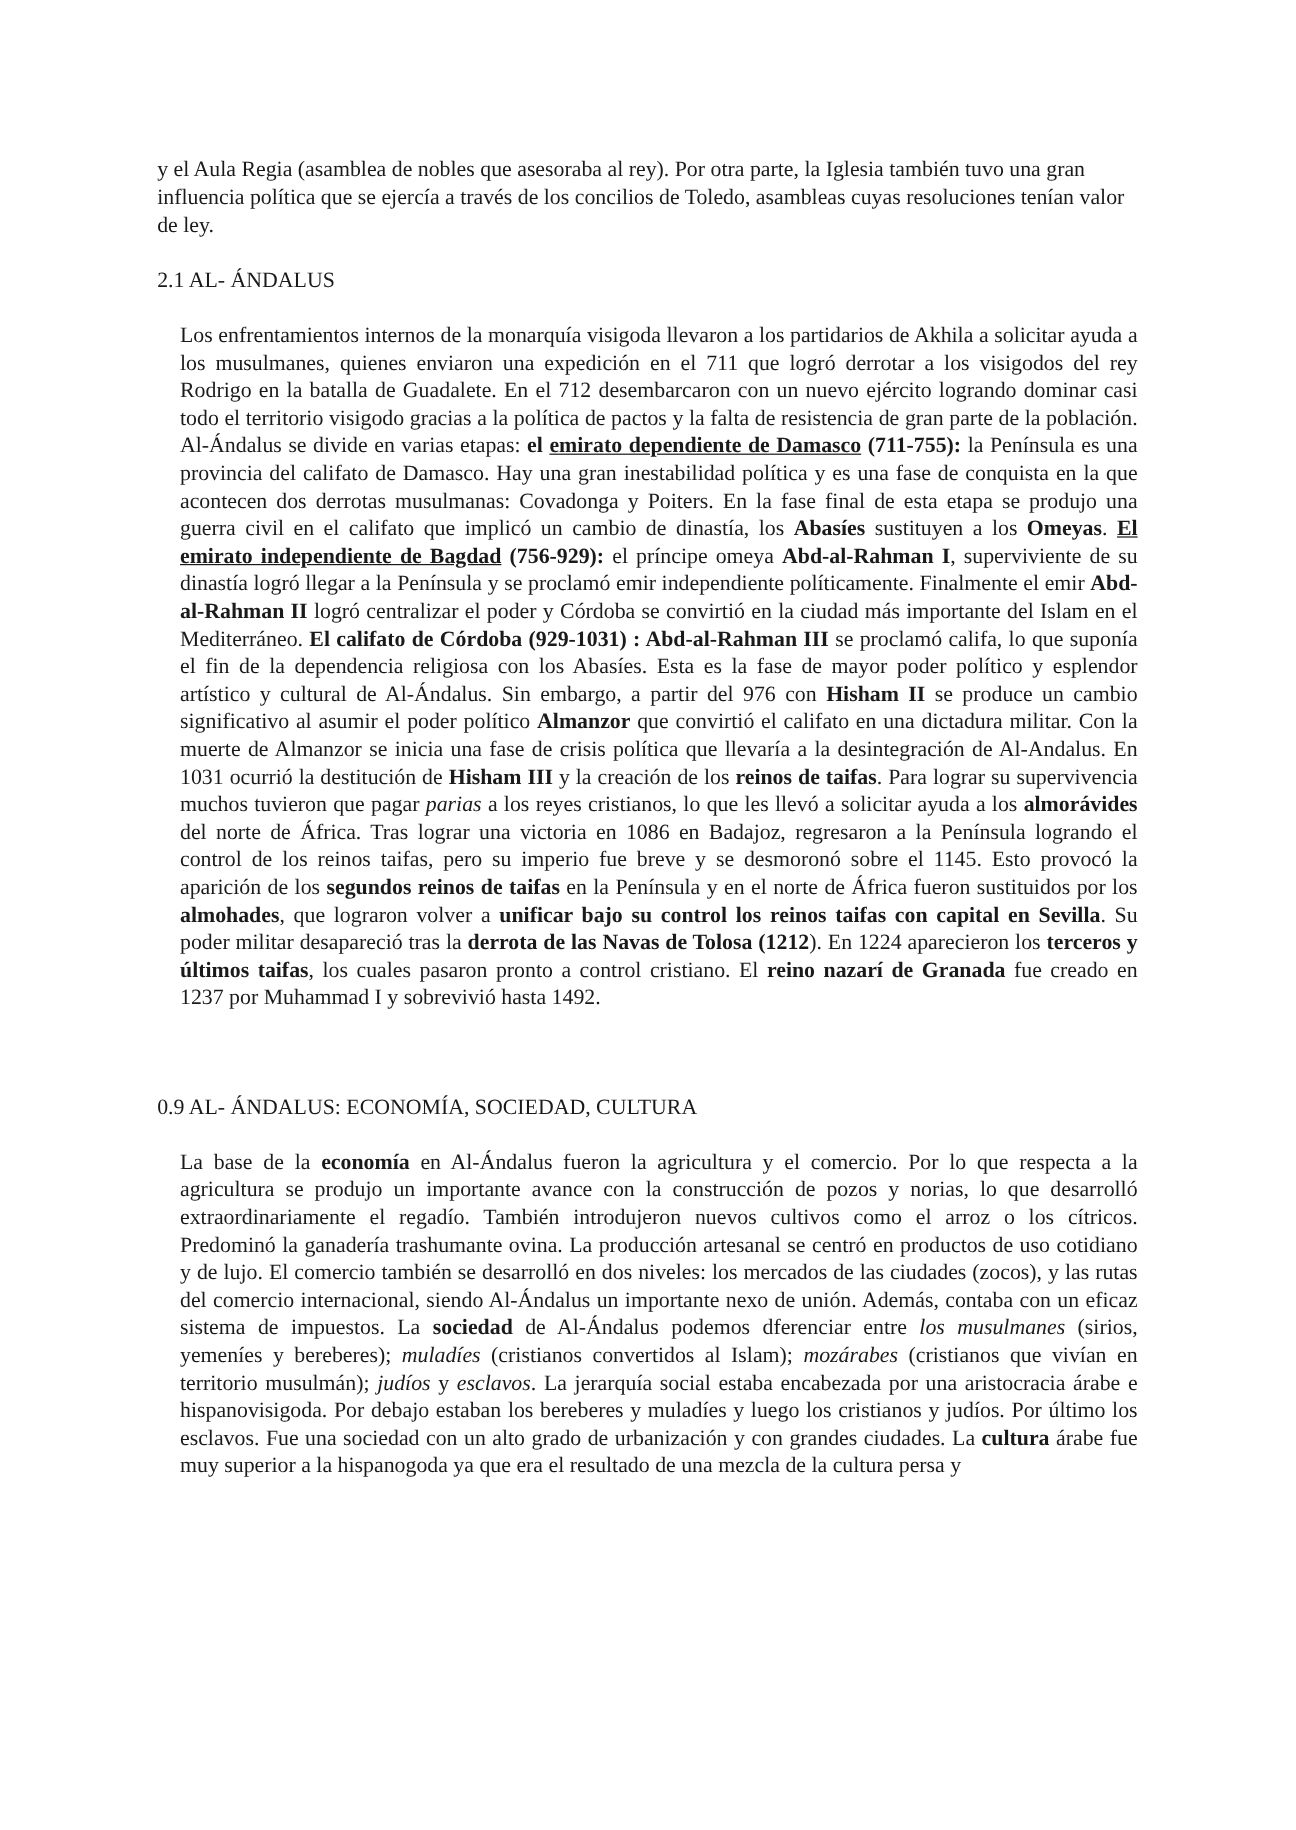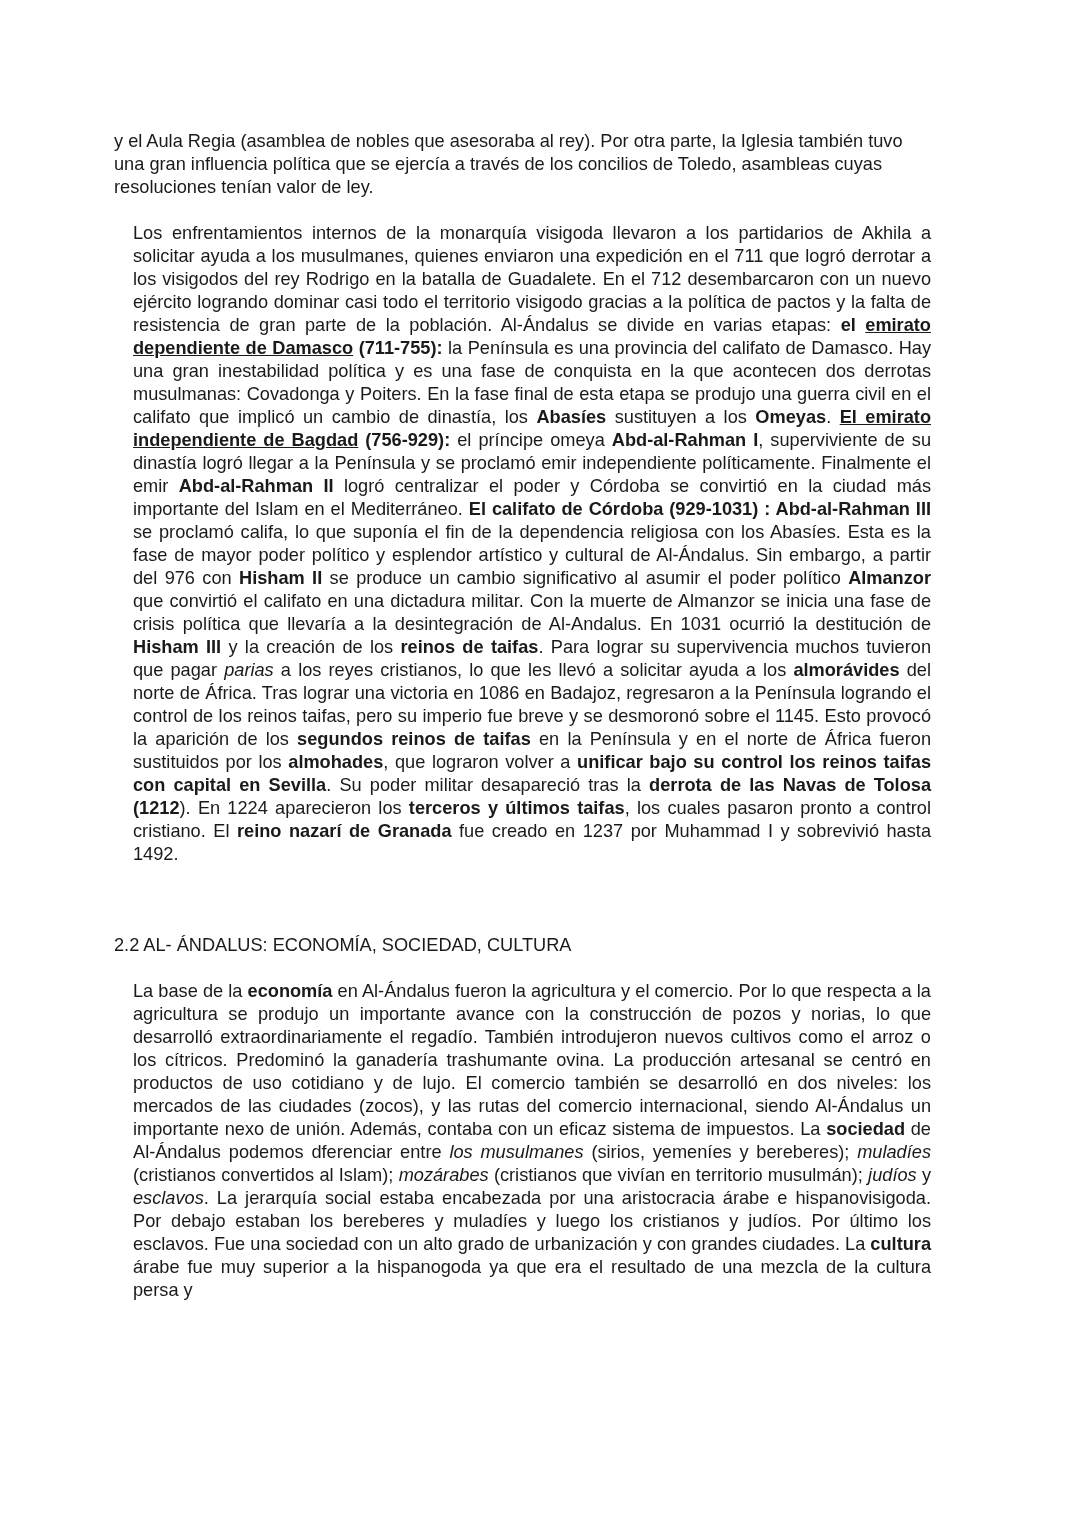--- a/index.html
+++ b/index.html
@@ -10,23 +10,24 @@
   body {
     width: 1080px;
     height: 1525px;
     position: relative;
     overflow: hidden;
     font-family: "Liberation Sans", sans-serif;
     color: #1a1a1a;
   }
   .page {
     position: absolute;
-    left: 114px;
+    left: 131px;
     top: 130px;
     width: 817px;
+    font-family: Liberation Serif, serif;
   }
   .para {
     font-size: 18.2px;
     line-height: 23px;
     margin: 0;
   }
   .para.justify {
     text-align: justify;
     margin-left: 19px;
   }
@@ -43,17 +44,18 @@
   #h21 { margin-bottom: 23px; }
   #p21 { margin-bottom: 0; }
   #h22 { margin-top: 68px; margin-bottom: 23px; }
 </style>
 </head>
 <body>
 
 <div class="page">
   <p class="para" id="intro"><span>y el Aula Regia (asamblea de nobles que asesoraba al rey). Por otra parte, la Iglesia también tuvo una gran influencia política que se ejercía a través de los concilios de Toledo, asambleas cuyas resoluciones tenían valor de ley.</span></p>
 
+  <h2 class="heading" id="h21">2.1 AL- ÁNDALUS</h2>
   <p class="para justify" id="p21"><span>Los enfrentamientos internos de la monarquía visigoda llevaron a los partidarios de Akhila a solicitar ayuda a los musulmanes, quienes enviaron una expedición en el 711 que logró derrotar a los visigodos del rey Rodrigo en la batalla de Guadalete. En el 712 desembarcaron con un nuevo ejército logrando dominar casi todo el territorio visigodo gracias a la política de pactos y la falta de resistencia de gran parte de la población. Al-Ándalus se divide en varias etapas: </span><span class="b">el </span><span class="b u">emirato dependiente de Damasco</span><span class="b"> (711-755):</span><span> la Península es una provincia del califato de Damasco. Hay una gran inestabilidad política y es una fase de conquista en la que acontecen dos derrotas musulmanas: Covadonga y Poiters. En la fase final de esta etapa se produjo una guerra civil en el califato que implicó un cambio de dinastía, los </span><span class="b">Abasíes</span><span> sustituyen a los </span><span class="b">Omeyas</span><span>. </span><span class="b u">El emirato independiente de Bagdad</span><span class="b"> (756-929):</span><span> el príncipe omeya </span><span class="b">Abd-al-Rahman I</span><span>, superviviente de su dinastía logró llegar a la Península y se proclamó emir independiente políticamente. Finalmente el  emir </span><span class="b">Abd-al-Rahman II</span><span> logró centralizar el poder y Córdoba se convirtió en la ciudad más importante del Islam en el Mediterráneo. </span><span class="b">El califato de Córdoba (929-1031) : Abd-al-Rahman III</span><span> se proclamó califa, lo que suponía el fin de la dependencia religiosa con los Abasíes. Esta es la fase de mayor poder político y esplendor artístico y cultural de Al-Ándalus. Sin embargo, a partir del 976 con </span><span class="b">Hisham II</span><span> se produce un cambio significativo al asumir el poder político </span><span class="b">Almanzor</span><span> que convirtió el califato en una dictadura militar. Con la muerte de Almanzor se inicia una fase de crisis política que llevaría a la desintegración de Al-Andalus. En 1031 ocurrió la destitución de </span><span class="b">Hisham III</span><span> y la creación de los </span><span class="b">reinos de taifas</span><span>. Para lograr su supervivencia muchos tuvieron que pagar </span><span class="i">parias</span><span> a los reyes cristianos, lo que les llevó a solicitar ayuda a los </span><span class="b">almorávides</span><span> del norte de África. Tras lograr una victoria en 1086 en Badajoz, regresaron a la Península logrando el control de los reinos taifas, pero su imperio fue breve y se desmoronó sobre el 1145. Esto provocó la aparición de los </span><span class="b">segundos reinos de taifas</span><span> en la Península y en el norte de África fueron sustituidos por los </span><span class="b">almohades</span><span>, que lograron volver a </span><span class="b">unificar bajo su control los reinos taifas con capital en Sevilla</span><span>. Su poder militar desapareció tras la </span><span class="b">derrota de las Navas de Tolosa (1212</span><span>). En 1224 aparecieron los </span><span class="b">terceros y últimos taifas</span><span>, los cuales pasaron pronto a control cristiano. El </span><span class="b">reino nazarí de Granada</span><span> fue creado en 1237 por Muhammad I y sobrevivió hasta 1492.</span></p>
 
-  <h2 class="heading" id="h22">2.2 AL- ÁNDALUS: ECONOMÍA, SOCIEDAD, CULTURA</h2>
+  <h2 class="heading" id="h22">0.9 AL- ÁNDALUS: ECONOMÍA, SOCIEDAD, CULTURA</h2>
   <p class="para justify" id="p22"><span>La base de la </span><span class="b">economía</span><span> en Al-Ándalus fueron la agricultura y el comercio. Por lo que respecta a la agricultura se produjo un importante avance con la construcción de pozos y norias, lo que desarrolló extraordinariamente el regadío. También introdujeron nuevos cultivos como el arroz o los cítricos. Predominó la ganadería trashumante ovina. La producción artesanal se centró en productos de uso cotidiano y de lujo. El comercio también se desarrolló en dos niveles: los mercados de las ciudades (zocos), y las rutas del comercio internacional, siendo Al-Ándalus un importante nexo de unión. Además, contaba con un eficaz sistema de impuestos. La </span><span class="b">sociedad</span><span> de Al-Ándalus podemos dferenciar entre </span><span class="i">los musulmanes</span><span> (sirios, yemeníes y bereberes); </span><span class="i">muladíes</span><span> (cristianos convertidos al Islam); </span><span class="i">mozárabes</span><span> (cristianos que vivían en territorio musulmán); </span><span class="i">judíos</span><span> y </span><span class="i">esclavos</span><span>. La jerarquía social estaba encabezada por una aristocracia árabe e hispanovisigoda. Por debajo estaban los bereberes y muladíes y luego los cristianos y judíos. Por último los esclavos. Fue una sociedad con un alto grado de urbanización y con grandes ciudades. La </span><span class="b">cultura</span><span> árabe fue muy superior a la hispanogoda ya que era el resultado de una mezcla de la cultura persa y</span></p>
 </div>
 
 </body></html>

